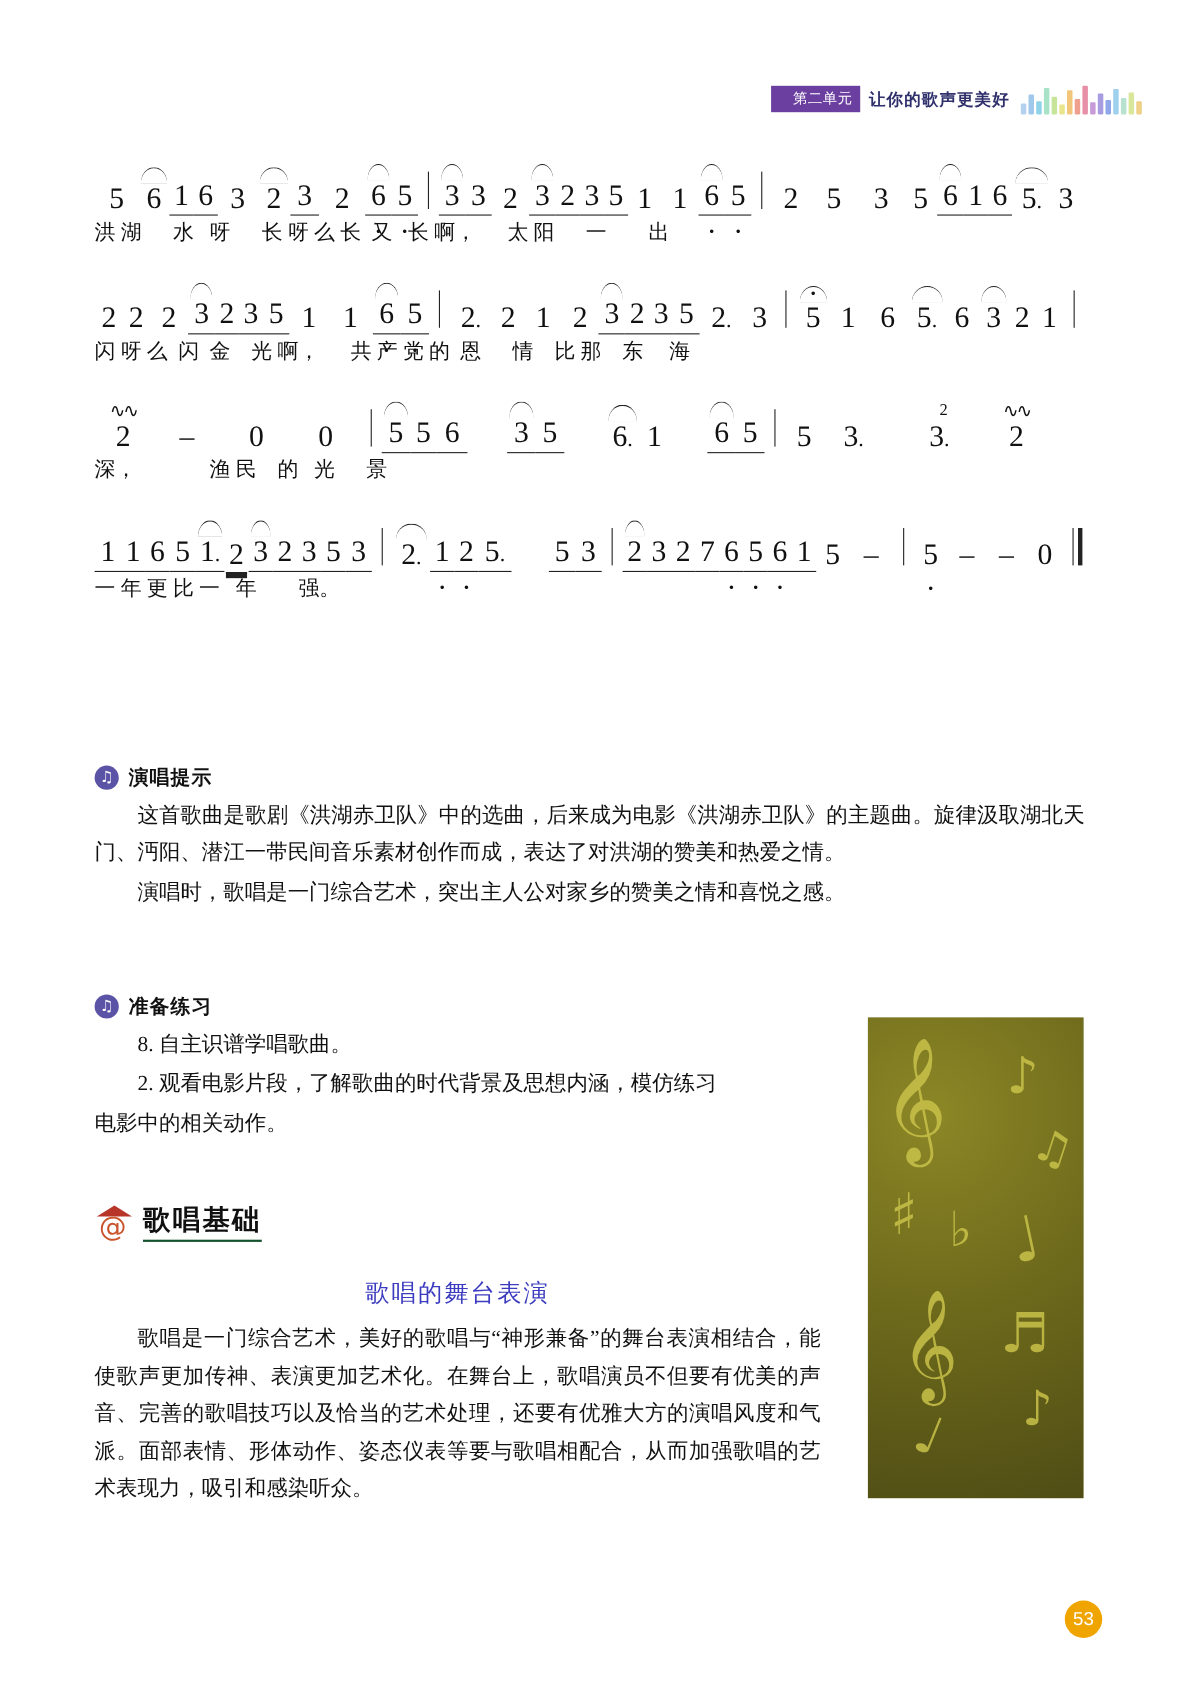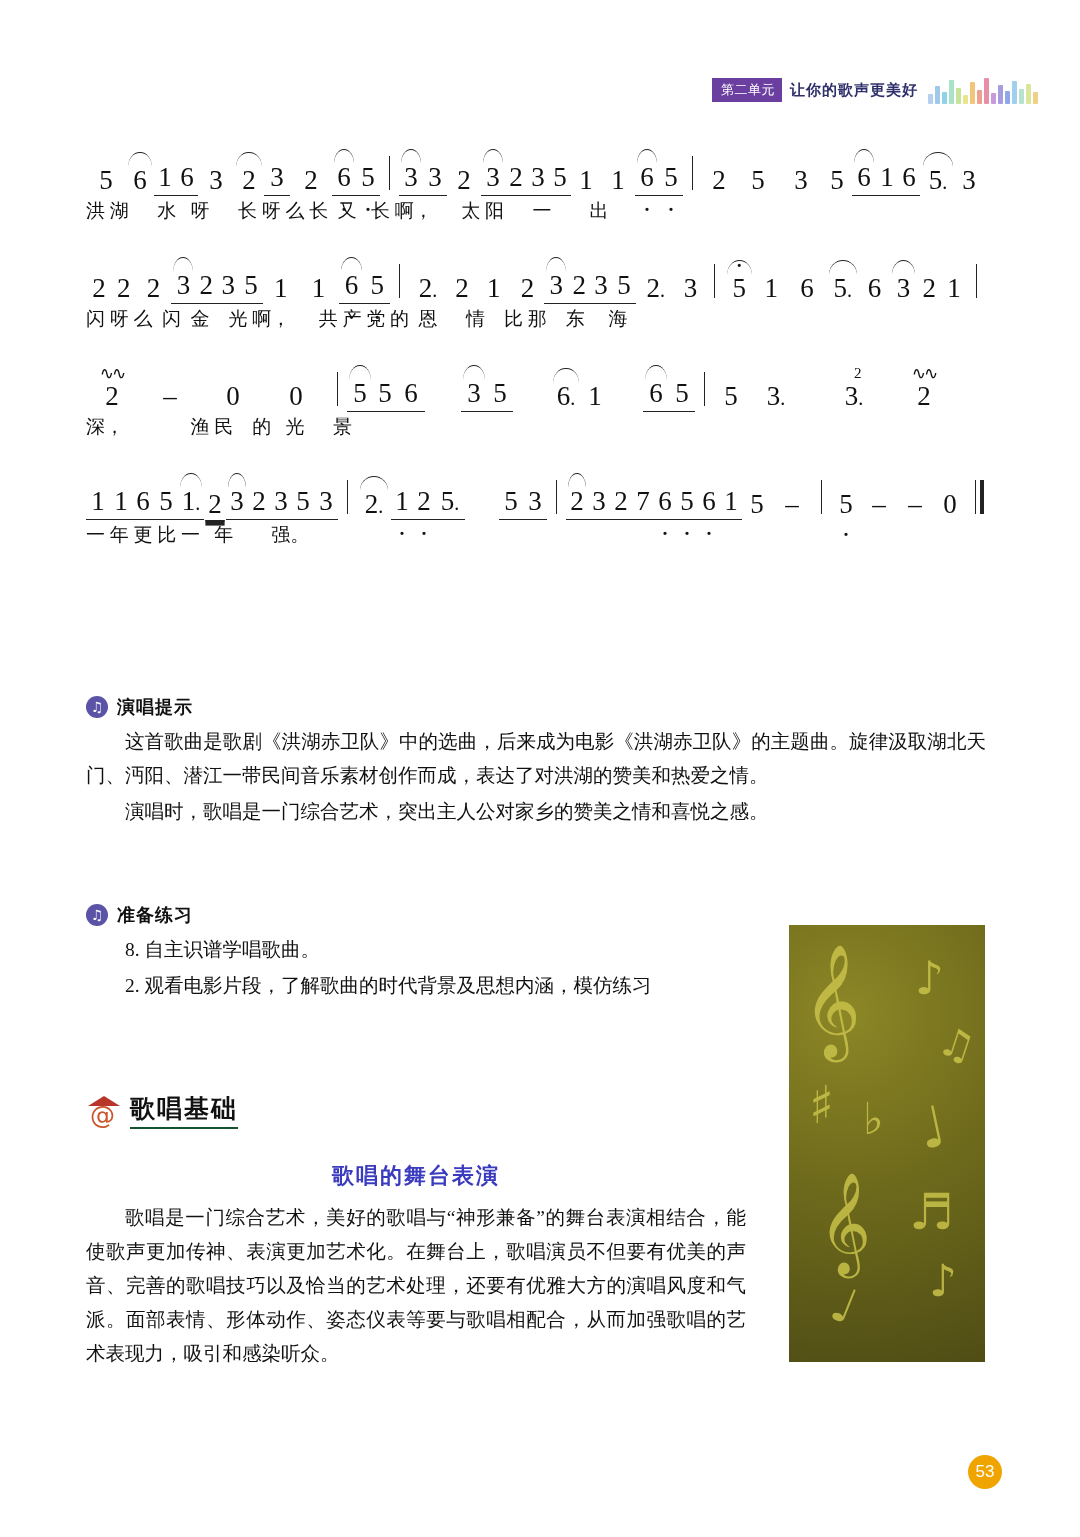--- a/index.html
+++ b/index.html
@@ -24,21 +24,21 @@
     height: 24px;
     display: flex;
     align-items: center;
   }
   .unit-tag {
     background: #6b3fa0;
     color: #ffffff;
     font-family: "Liberation Sans", sans-serif;
     font-size: 13px;
     line-height: 20px;
-    padding: 2px 7px 2px 9px;
+    padding: 2px 7px 2px 20px;
     letter-spacing: 0.5px;
   }
   .unit-title {
     color: #2f2f6b;
     font-family: "Liberation Sans", sans-serif;
     font-weight: bold;
     font-size: 15px;
     margin-left: 8px;
     letter-spacing: 1px;
   }
@@ -198,21 +198,21 @@
     font-family: "Liberation Sans", sans-serif;
     font-weight: bold;
     font-size: 25px;
     letter-spacing: 2px;
     border-bottom: 2px solid #14532d;
     padding-bottom: 2px;
   }
   .sub-title {
     color: #3b3bbf;
     font-family: "Liberation Sans", sans-serif;
-    font-weight: bold;
+    font-weight: normal;
     font-size: 22px;
     letter-spacing: 2px;
     text-align: center;
   }
 
   
   .photo {
     position: absolute;
     left: 789px;
     top: 925px;
@@ -433,20 +433,21 @@
   <p class="body">演唱时，歌唱是一门综合艺术，突出主人公对家乡的赞美之情和喜悦之感。</p>
 </div>
 
 <div class="section" style="top:903px; width:660px">
   <div class="sec-head">
     <span class="note-icon">♫</span>
     <span class="sec-title">准备练习</span>
   </div>
   <p class="body">8. 自主识谱学唱歌曲。</p>
   <p class="body">2. 观看电影片段，了解歌曲的时代背景及思想内涵，模仿练习</p>
+  <p class="body noindent">电影中的相关动作。</p>
 </div>
 
 <div class="section" style="top:1092px; width:660px">
   <div class="cap-head">
     <span class="cap-icon">
       <span class="hat"></span>
         <span class="at">@</span>
     </span>
     <span class="cap-title">歌唱基础</span>
   </div>

